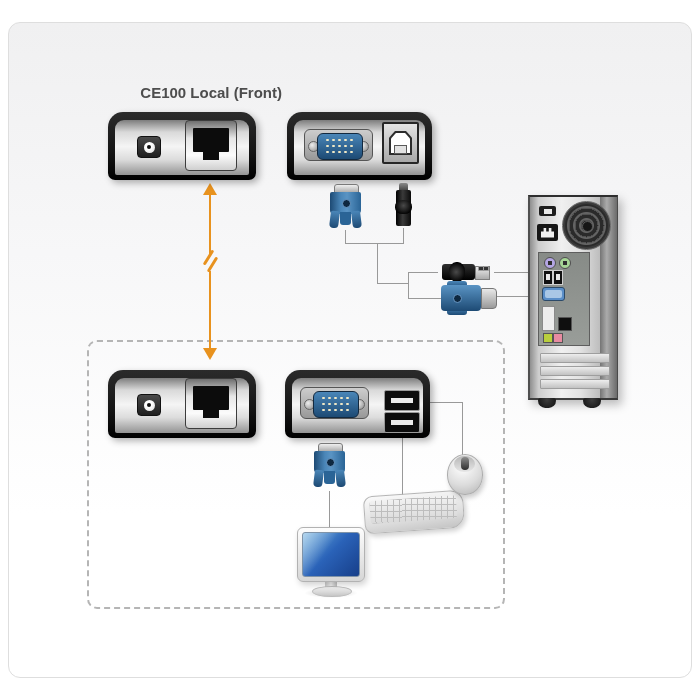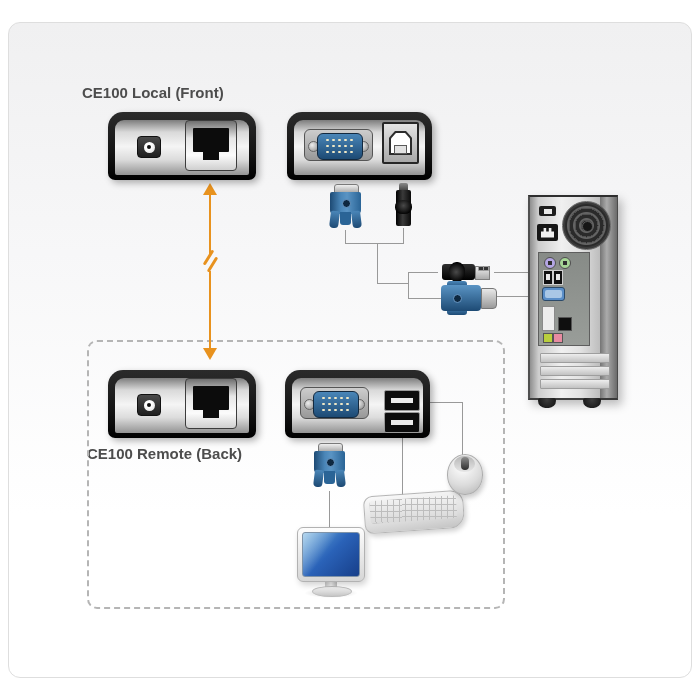--- a/index.html
+++ b/index.html
@@ -4,21 +4,21 @@
 <style>
   html,body{margin:0;padding:0;background:#ffffff;font-family:"Liberation Sans",sans-serif;}
   #canvas{position:relative;width:700px;height:700px;background:#ffffff;overflow:hidden;}
   .abs{position:absolute;}
 
   
   .panel{left:8px;top:22px;width:682px;height:654px;border:1px solid #dedede;border-radius:12px;
          background:linear-gradient(180deg,#f0f0f1 0%,#f7f7f8 35%,#ffffff 75%);}
 
   
-  .dev-label{color:var(--label);font-size:15px;font-weight:bold;text-align:left;width:200px;}
+  .dev-label{color:var(--label);font-size:15px;font-weight:bold;text-align:right;width:200px;}
   .cable-label{color:var(--orange);font-size:14px;line-height:16px;text-align:center;width:116px;}
 
   
   .device{background:linear-gradient(180deg,#2b2b2b,#141414 60%,#000);border-radius:15px 15px 7px 7px;
           box-shadow:3px 3px 7px rgba(0,0,0,.3);}
   .device .face{position:absolute;left:7px;right:7px;top:8px;bottom:5px;border-radius:9px 9px 2px 2px;
           background:linear-gradient(180deg,#7d7d7d 0%,#d9d9d9 22%,#f5f5f5 48%,#dcdcdc 72%,#939393 100%);}
 
   
   .dc-jack{background:linear-gradient(180deg,#4a4a4a,#1f1f1f);border:1px solid #111;border-radius:4px;}
@@ -163,21 +163,20 @@
         background:linear-gradient(180deg,#8c8c8c,#2f2f2f);}
 </style>
 </head>
 <body>
 
 <div id="canvas">
 
   <div class="abs panel"></div>
 
   <div class="abs dev-label" style="left:82px;top:84px;">CE100 Local (Front)</div>
-  <div class="abs dev-label" style="left:87px;top:445px;">CE100 Remote (Back)</div>
 
   <div class="abs dashed-box" style="left:87px;top:340px;width:414px;height:265px;"></div>
 
   <div class="abs line" style="left:345px;top:230px;width:1px;height:14px;"></div>
   <div class="abs line" style="left:403px;top:228px;width:1px;height:16px;"></div>
   <div class="abs line" style="left:345px;top:243px;width:59px;height:1px;"></div>
   <div class="abs line" style="left:377px;top:243px;width:1px;height:41px;"></div>
   <div class="abs line" style="left:377px;top:283px;width:31px;height:1px;"></div>
   <div class="abs line" style="left:408px;top:272px;width:1px;height:27px;"></div>
   <div class="abs line" style="left:408px;top:272px;width:30px;height:1px;"></div>

